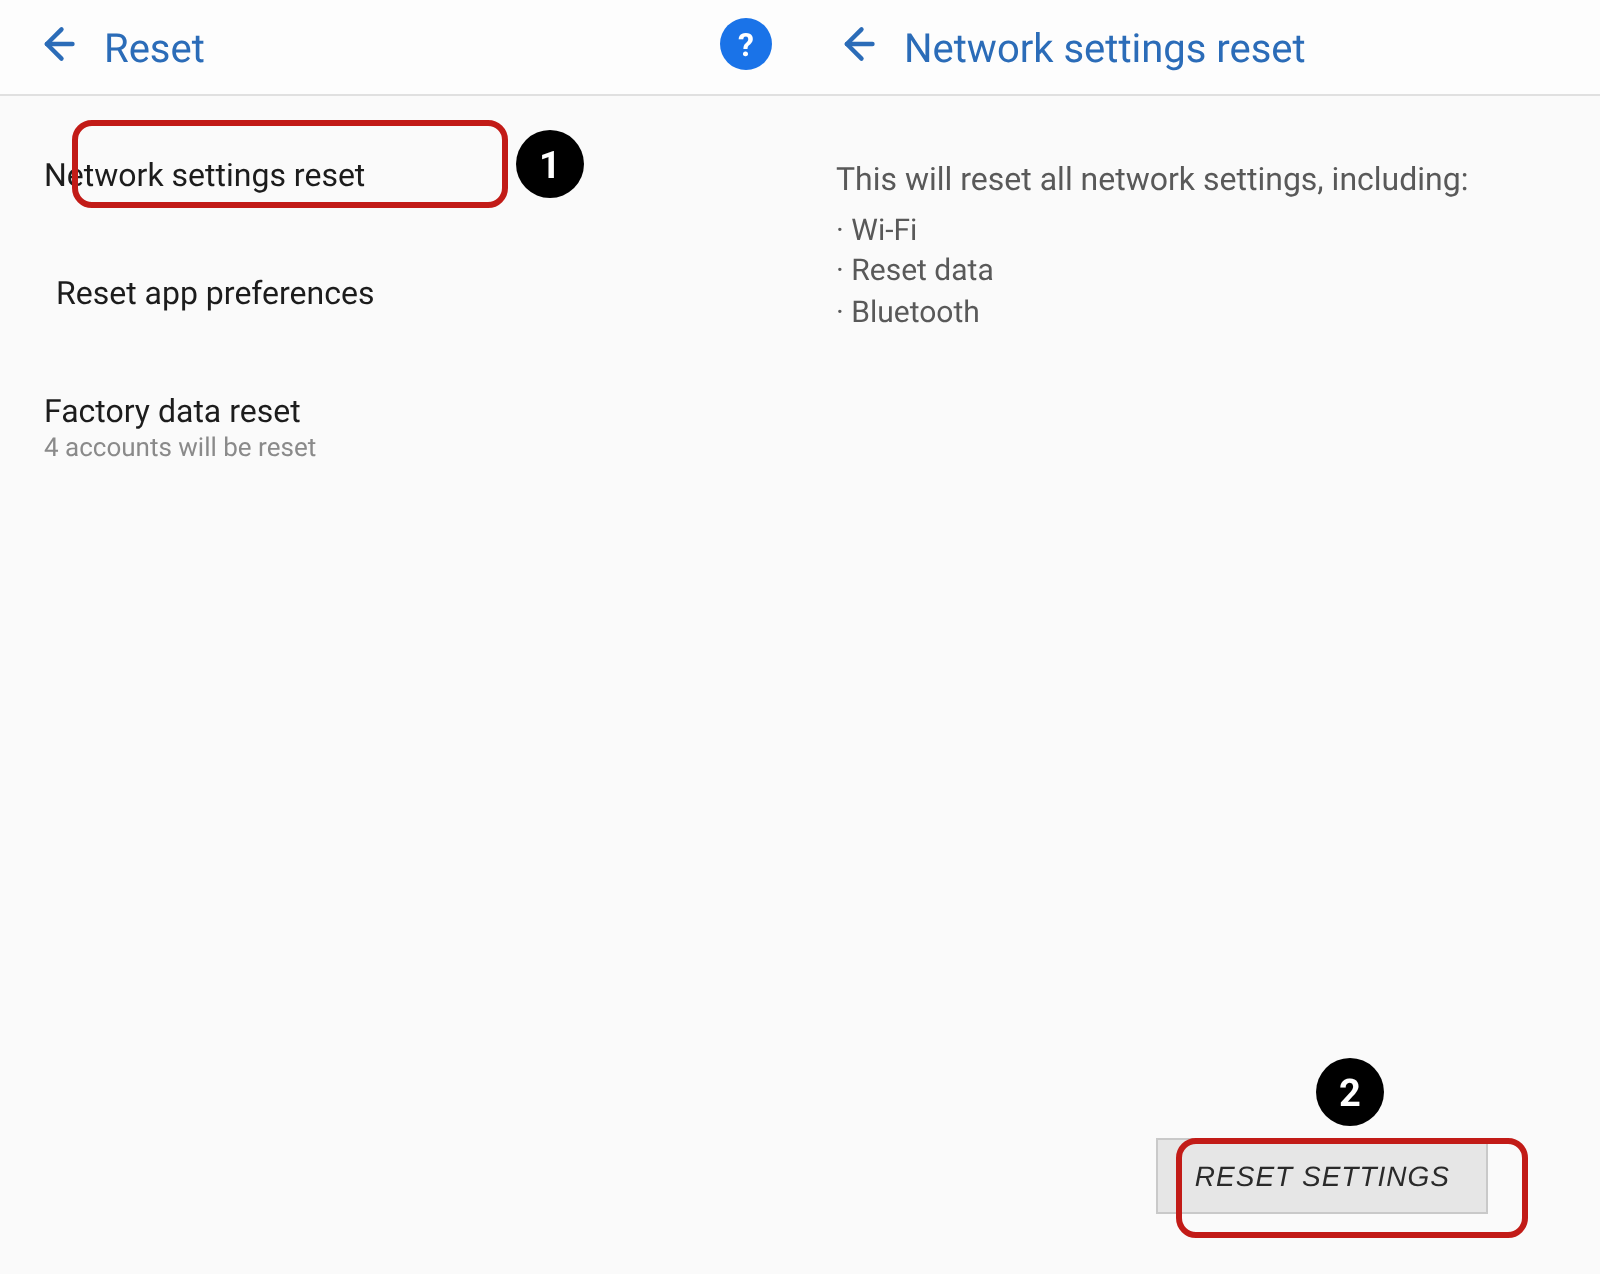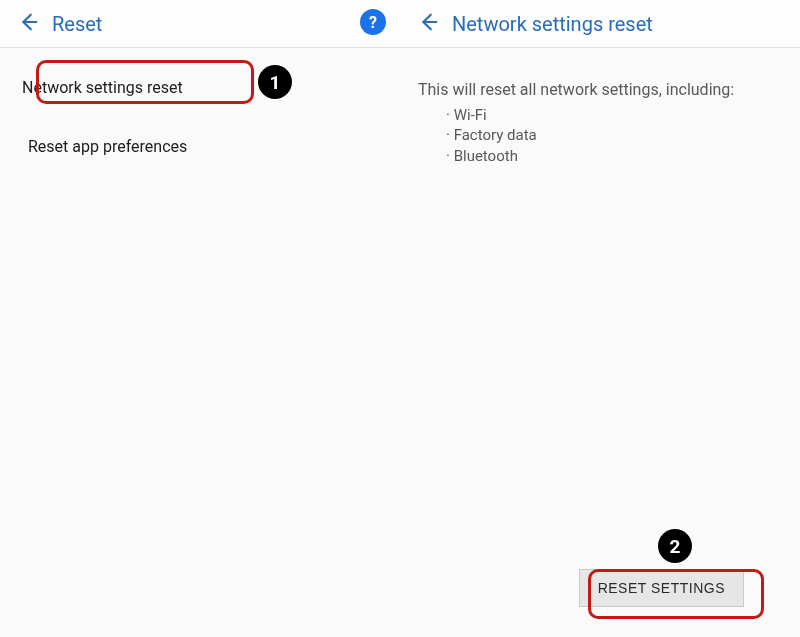--- a/index.html
+++ b/index.html
@@ -103,33 +103,34 @@
       align-items: center;
       justify-content: center;
       pointer-events: none;
     }
     .desc {
       padding: 18px 18px 0 18px;
       color: #595959;
       font-size: 16px;
     }
     .desc .intro { margin-bottom: 6px; }
-    .desc .bullet { font-size: 15px; line-height: 1.35; margin-left: 28px; }
+    .desc .bullet { font-size: 15px; line-height: 1.35; }
     .reset-btn {
       position: absolute;
       bottom: 30px;
       right: 56px;
       padding: 10px 18px;
       background: #e6e6e6;
       border: 1px solid #c9c9c9;
       font-size: 14px;
       letter-spacing: 0.5px;
       color: #2a2a2a;
       cursor: pointer;
       font-weight: 500;
+      font-style: italic;
     }
     .highlight-1 { top: 60px; left: 36px; width: 218px; height: 44px; }
     .callout-1 { top: 65px; left: 258px; }
     .highlight-2 { bottom: 18px; right: 36px; width: 176px; height: 50px; }
     .callout-2 { bottom: 74px; right: 108px; }
   </style>
 </head>
 <body>
 
 <div class="screens">
@@ -147,20 +148,24 @@
       <div class="title">Reset</div>
       <div class="help-btn">?</div>
     </div>
     <div class="content">
       <div class="menu-item" style="margin-top:4px;">
         <div class="primary">Network settings reset</div>
       </div>
       <div class="menu-item" style="margin-top:16px;padding-left:28px;">
         <div class="primary">Reset app preferences</div>
       </div>
+      <div class="menu-item" style="margin-top:16px;">
+        <div class="primary">Factory data reset</div>
+        <div class="secondary">4 accounts will be reset</div>
+      </div>
     </div>
     <div class="highlight highlight-1"></div>
     <div class="callout callout-1">1</div>
   </div>
 
   <div class="screen screen-right">
     <div class="topbar">
       <div class="back-btn">
         <span>
           <svg viewBox="0 0 24 24" fill="none" stroke="currentColor" stroke-width="2.4" stroke-linecap="round" stroke-linejoin="round">
@@ -168,21 +173,21 @@
               <line x1="7" y1="12" x2="21" y2="12"></line>
             </svg>
         </span>
       </div>
       <div class="title">Network settings reset</div>
     </div>
     <div class="content">
       <div class="desc">
         <div class="intro">This will reset all network settings, including:</div>
         <div class="bullet">· <span>Wi-Fi</span></div>
-        <div class="bullet">· <span>Factory data</span></div>
+        <div class="bullet">· <span>Reset data</span></div>
         <div class="bullet">· <span>Bluetooth</span></div>
       </div>
       <button class="reset-btn">RESET SETTINGS</button>
     </div>
     <div class="highlight highlight-2"></div>
     <div class="callout callout-2">2</div>
   </div>
 </div>
 
 </body></html>

